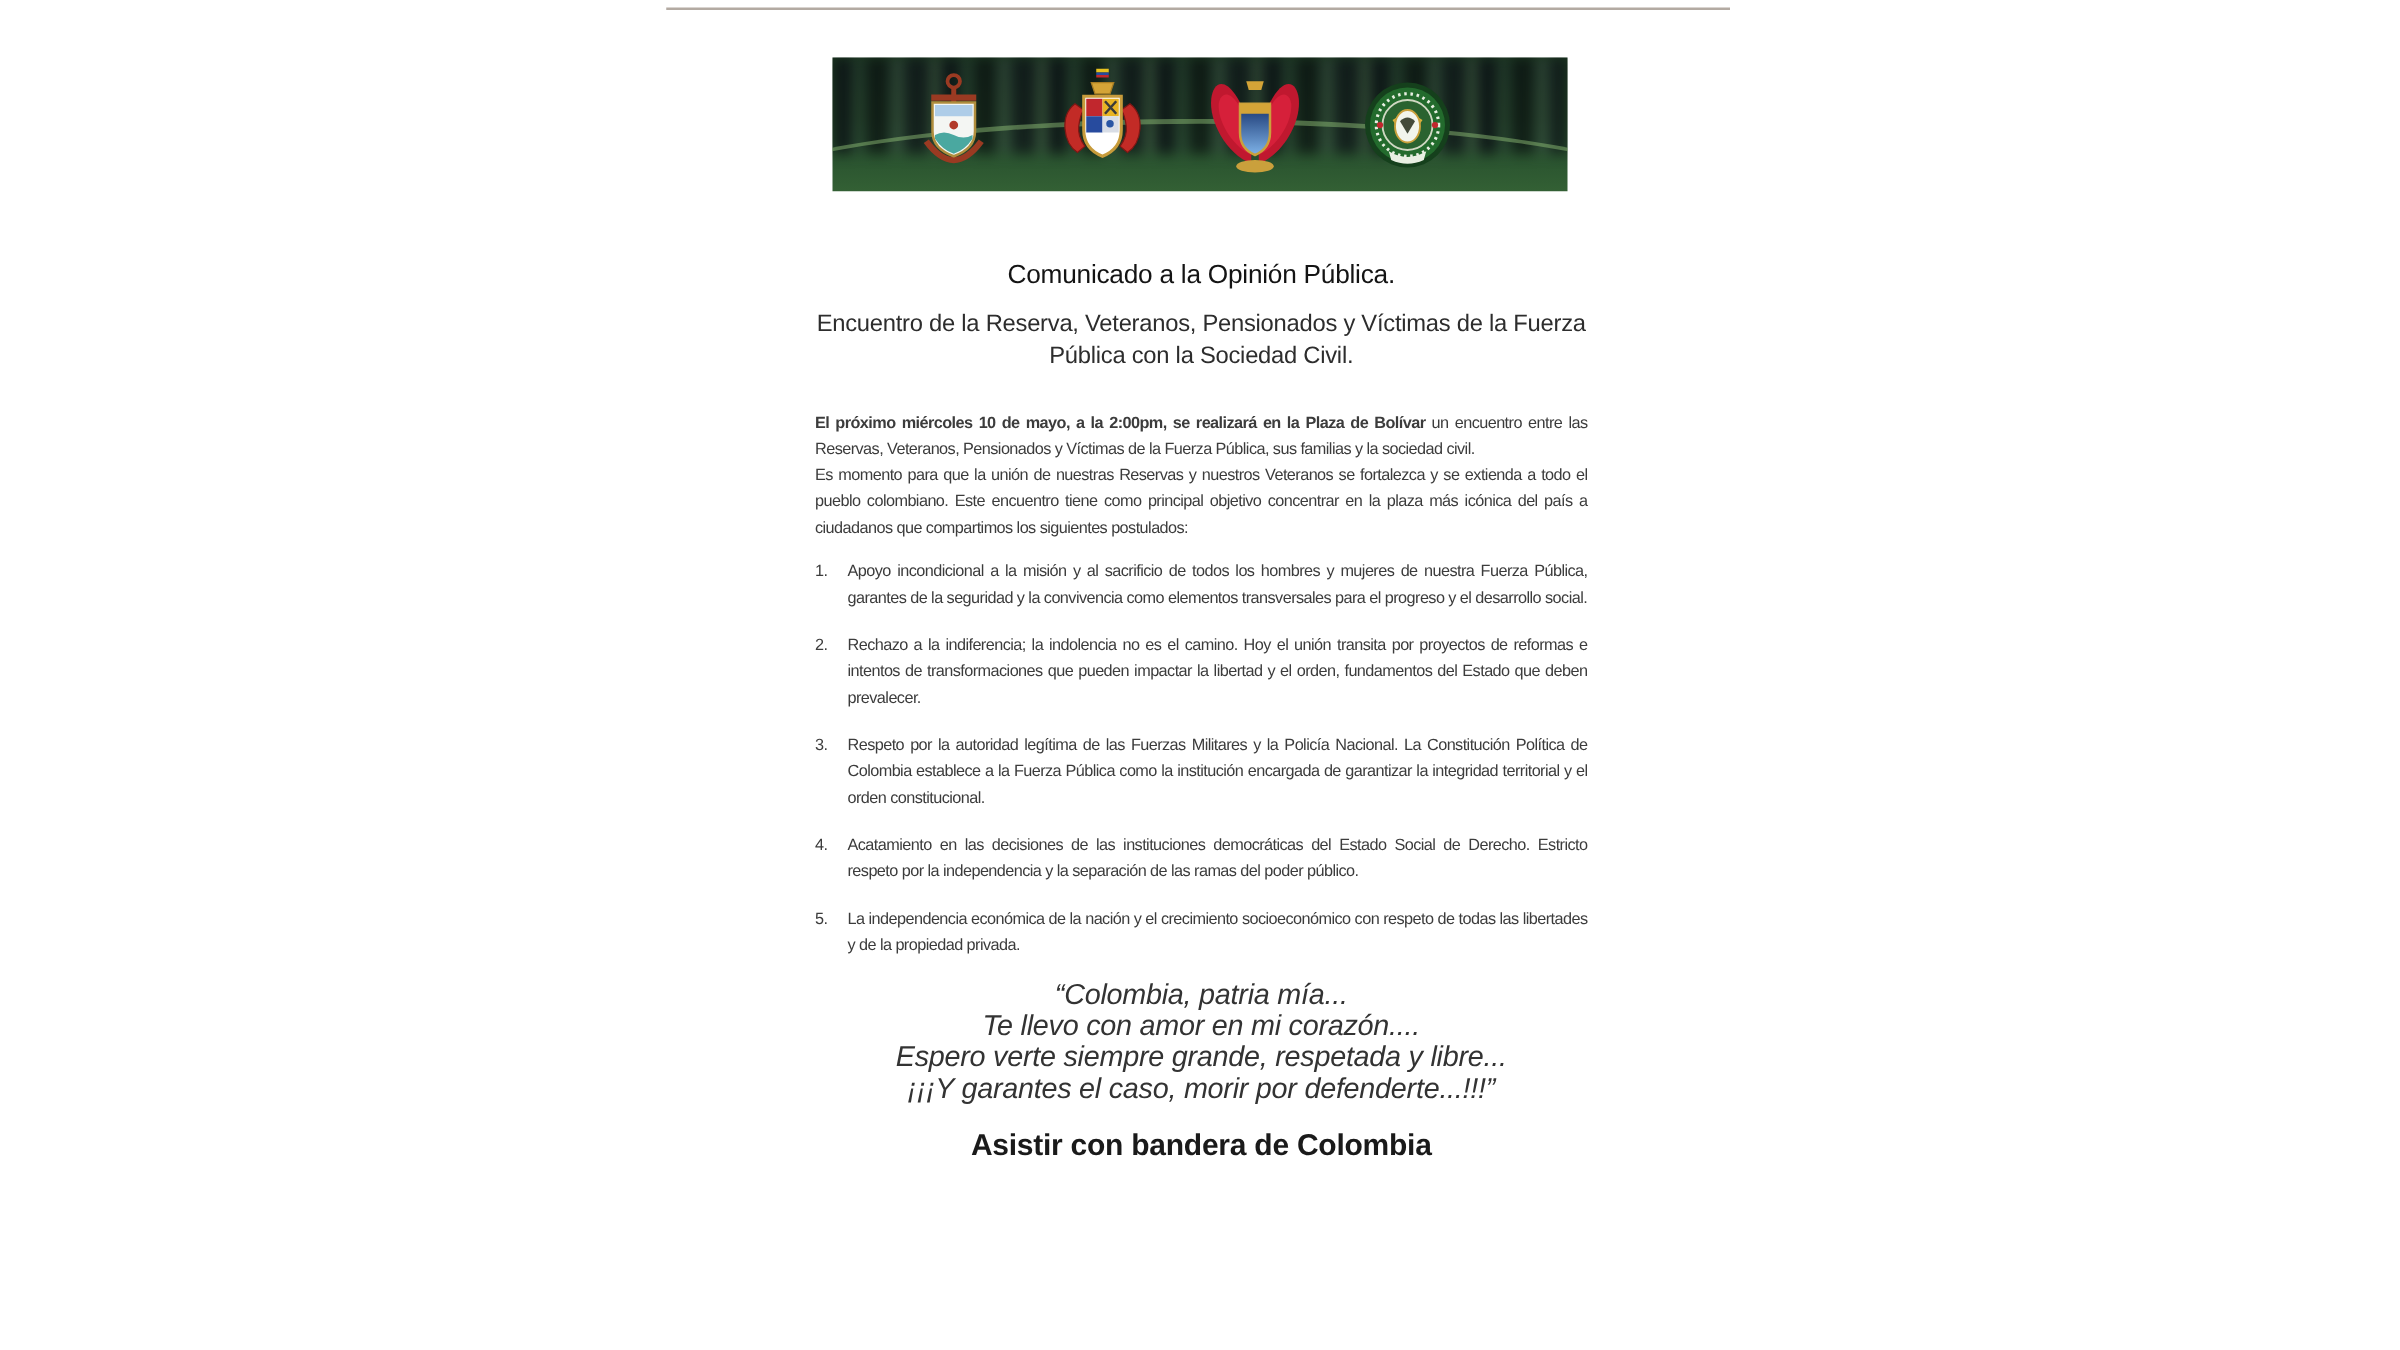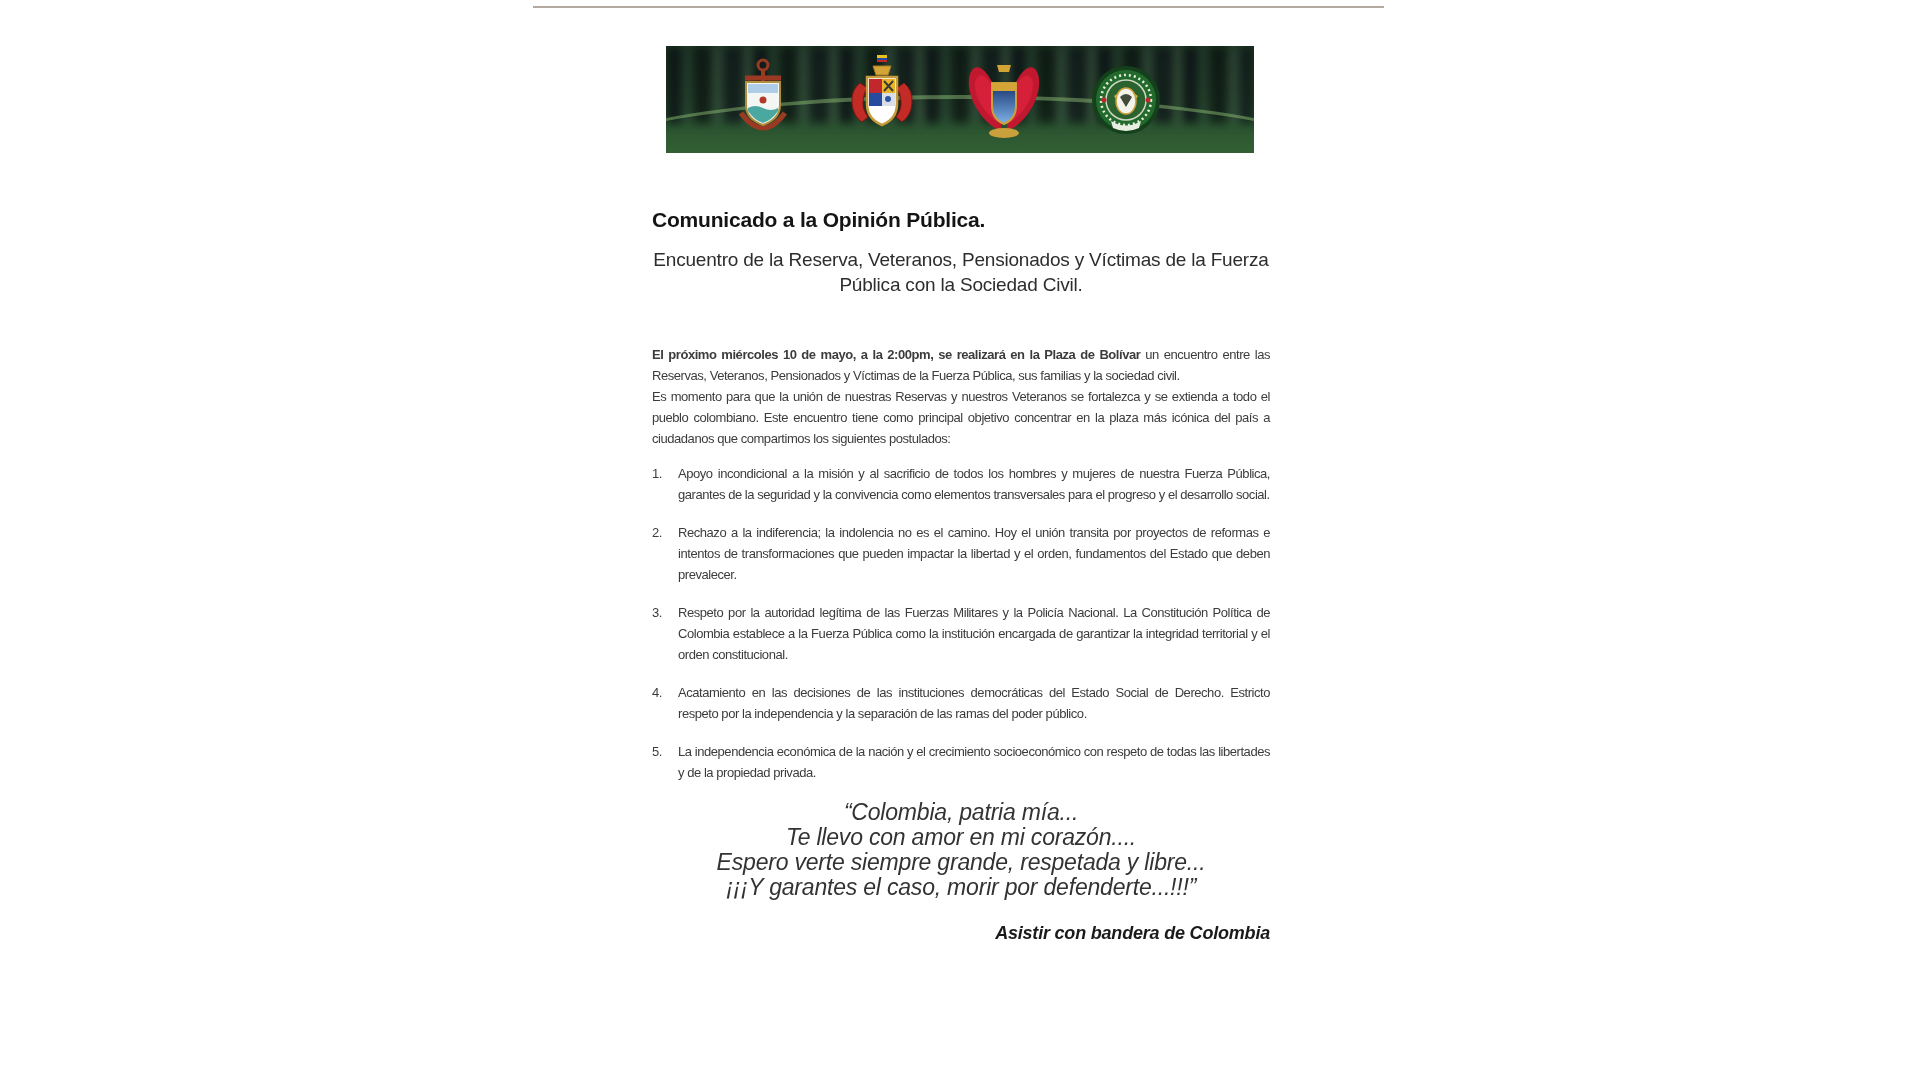--- a/index.html
+++ b/index.html
@@ -32,39 +32,39 @@
   .crest-navy{left:67px;width:60px;height:92px;}
   .crest-army{left:181px;width:70px;height:94px;}
   .crest-air{left:299px;width:78px;height:94px;}
   .crest-police{left:424px;width:72px;height:92px;}
   .flag-stripe{width:588px;}
   .flag-yellow{height:13px;}
   .flag-blue{height:8px;}
   .flag-red{height:9px;}
 
   
-  .title{margin-top:25px;font-size:21px;font-weight:bold;
+  .title{margin-top:25px;text-align:center;font-size:21px;font-weight:normal;
          color:#141414;letter-spacing:-0.2px;line-height:23px;}
   .subtitle{margin-top:16px;text-align:center;font-size:19px;
             line-height:25px;color:#2d2d2d;letter-spacing:-0.2px;}
 
   
-  .bodytext{margin-top:47px;font-size:13px;line-height:21px;letter-spacing:-0.45px;
+  .bodytext{margin-top:30px;font-size:13px;line-height:21px;letter-spacing:-0.45px;
             text-align:justify;color:#3c3c3c;}
   .para{margin:0;}
   .list{margin-top:14px;}
   .item{display:flex;margin-bottom:17px;}
   .item .num{flex:none;width:26px;}
   .item .itext{flex:1;text-align:justify;}
   .closing{margin-top:12px;}
   .quote{margin-top:5px;text-align:center;font-style:italic;font-size:23px;
          line-height:25px;letter-spacing:-0.2px;color:#333;}
   .quote div{white-space:nowrap;}
-  .footer-line{margin-top:23px;text-align:right;font-style:italic;font-weight:bold;
-               font-size:18px;color:#1a1a1a;letter-spacing:-0.2px;}
+  .footer-line{margin-top:23px;text-align:center;font-weight:bold;
+               font-size:24px;color:#1a1a1a;letter-spacing:-0.2px;}
 </style>
 </head>
 <body>
 
 <div class="top-rule"></div>
 
 <div class="doc">
 
   <div class="banner">
     <div class="banner-img">

